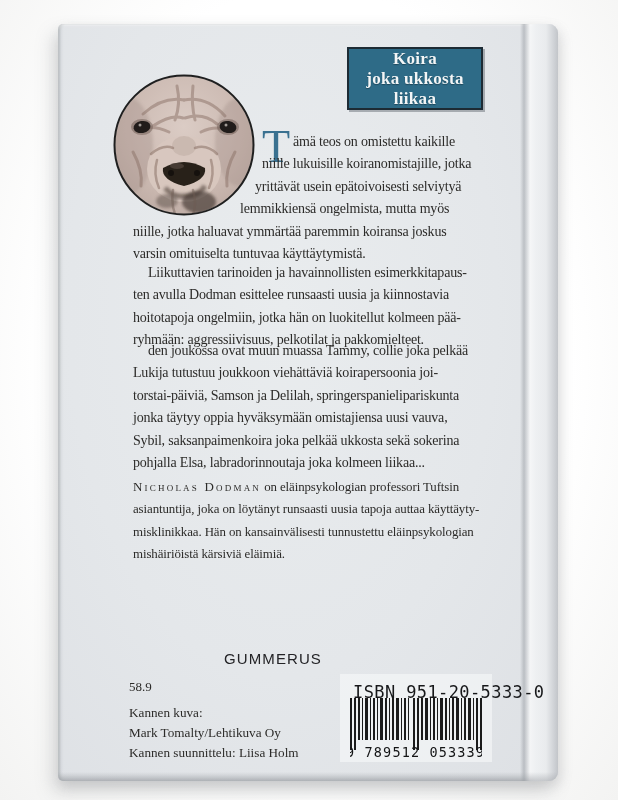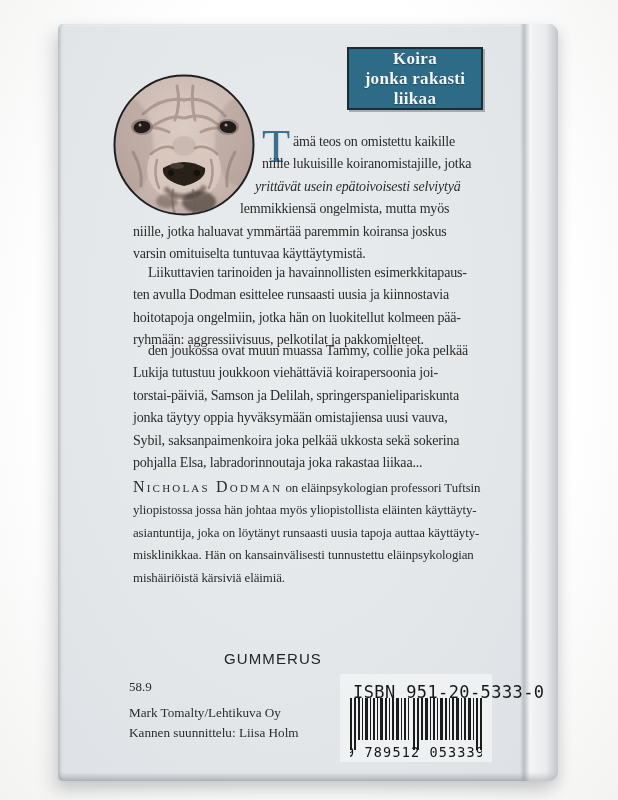--- a/index.html
+++ b/index.html
@@ -30,26 +30,26 @@
   .badge div{color:#f3f6f7;font-weight:700;font-size:17px;line-height:20px;
              letter-spacing:.3px;text-shadow:0 1px 1px rgba(10,20,26,.4);}
   
   .dog{position:absolute;left:55px;top:50px;width:142px;height:142px;}
   
   .para{position:absolute;left:75px;width:392px;color:#2c2b29;}
   .para .ln{font-size:14px;line-height:22.4px;white-space:nowrap;letter-spacing:-.2px;}
   .p1{top:107px;}  .p2{top:238px;}  .p3{top:316px;}
   .p1 .ln:nth-child(1){padding-left:160px;}
   .p1 .ln:nth-child(2){padding-left:129px;}
-  .p1 .ln:nth-child(3){padding-left:122px;font-style:italic;}
+  .p1 .ln:nth-child(3){padding-left:122px;}
   .p1 .ln:nth-child(4){padding-left:107px;}
   .p2 .ln:nth-child(1),.p3 .ln:nth-child(1){padding-left:15px;}
   .p4{top:452px;}
   .p4 .ln{font-size:12.9px;line-height:22.4px;letter-spacing:-.1px;}
-  .author-name{font-variant:small-caps;letter-spacing:2.2px;font-size:16px;}
+  .author-name{font-variant:small-caps;letter-spacing:2.2px;font-size:13px;}
   .dropcap{position:absolute;left:204px;top:100px;font-size:46px;line-height:46px;
            color:#3a7190;font-family:"Liberation Serif",serif;}
   
   .publisher{position:absolute;left:166px;top:626px;width:160px;text-align:left;
              font-family:"Liberation Sans",sans-serif;font-size:15px;letter-spacing:1.1px;
              color:#232326;font-weight:400;}
   .classnum{position:absolute;left:71px;top:655px;font-size:13px;color:#2c2b29;}
   .credits{position:absolute;left:71px;top:679px;font-size:13.2px;line-height:20px;color:#2c2b29;}
   .barcode-patch{position:absolute;left:282px;top:650px;width:152px;height:88px;
              background:rgba(250,251,251,.55);}
@@ -62,21 +62,21 @@
 <body>
 
 <div class="stage">
   <div class="book">
 
     <div class="hinge"></div>
     <div class="bottom-bevel"></div>
 
     <div class="badge">
       <div>Koira</div>
-      <div>jonka rakasti</div>
+      <div>joka ukkosta</div>
       <div>liikaa</div>
     </div>
 
     <div class="dog">
       <svg width="142" height="142" viewBox="0 0 142 142">
         <defs>
           <radialGradient id="fur" cx="50%" cy="35%" r="75%">
             <stop offset="0%" stop-color="#dbccc5"></stop>
             <stop offset="55%" stop-color="#cbb9b1"></stop>
             <stop offset="100%" stop-color="#b3a19a"></stop>
@@ -156,36 +156,36 @@
       <div class="ln">hoitotapoja ongelmiin, jotka hän on luokitellut kolmeen pää-</div>
       <div class="ln">ryhmään: aggressiivisuus, pelkotilat ja pakkomielteet.</div>
     </div>
 
     <div class="para p3">
       <div class="ln">den joukossa ovat muun muassa Tammy, collie joka pelkää</div>
       <div class="ln">Lukija tutustuu joukkoon viehättäviä koirapersoonia joi-</div>
       <div class="ln">torstai-päiviä, Samson ja Delilah, springerspanielipariskunta</div>
       <div class="ln">jonka täytyy oppia hyväksymään omistajiensa uusi vauva,</div>
       <div class="ln">Sybil, saksanpaimenkoira joka pelkää ukkosta sekä sokerina</div>
-      <div class="ln">pohjalla Elsa, labradorinnoutaja joka rakastaa liikaa...</div>
+      <div class="ln">pohjalla Elsa, labradorinnoutaja joka kolmeen liikaa...</div>
     </div>
 
     <div class="para p4">
       <div class="ln"><span class="author-name">Nicholas Dodman</span><span> on eläinpsykologian professori Tuftsin</span></div>
-      <div class="ln">yliopistossa jossa hän johtaa myös yliopistollista eläinten käyttäyty-</div>
       <div class="ln">asiantuntija, joka on löytänyt runsaasti uusia tapoja auttaa käyttäyty-</div>
       <div class="ln">misklinikkaa. Hän on kansainvälisesti tunnustettu eläinpsykologian</div>
       <div class="ln">mishäiriöistä kärsiviä eläimiä.</div>
     </div>
 
     <div class="publisher">GUMMERUS</div>
 
     <div class="classnum">58.9</div>
 
     <div class="credits">
+      <div>Kannen kuva:</div>
       <div>Mark Tomalty/Lehtikuva Oy</div>
       <div>Kannen suunnittelu: Liisa Holm</div>
     </div>
 
     <div class="barcode-patch"></div>
     <div class="isbn">ISBN 951-20-5333-0</div>
 
     <div class="barcode">
       <svg width="132" height="62" viewBox="0 0 132 62">
         <g fill="#1b1b1b">

